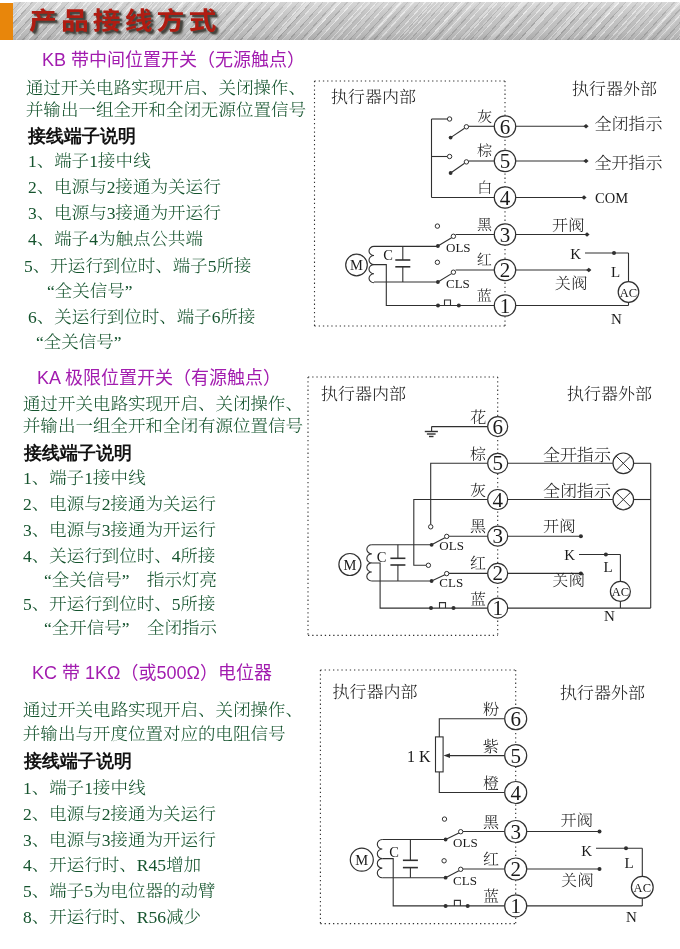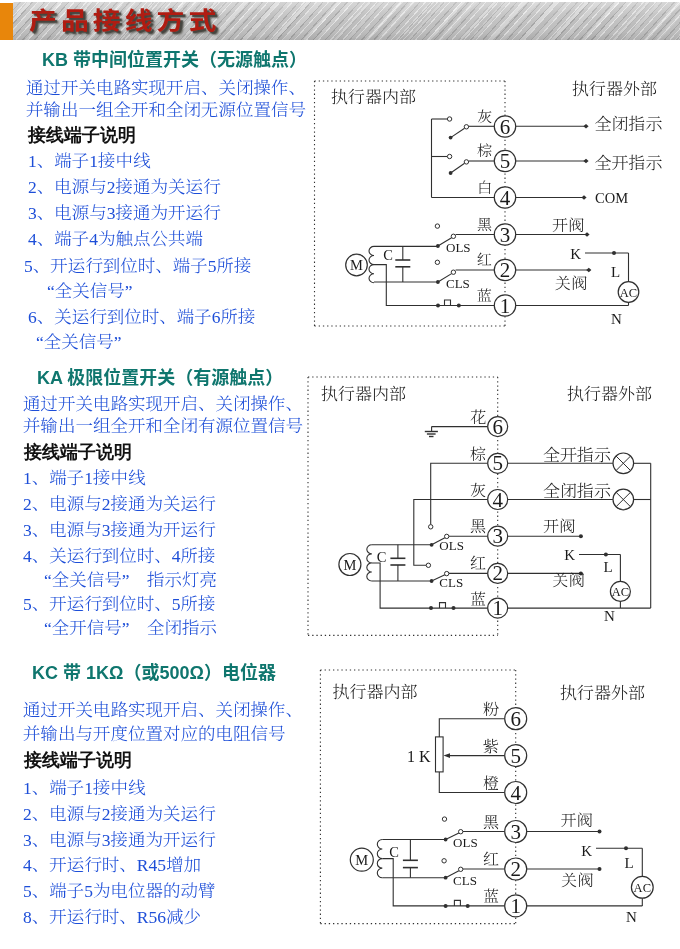--- a/index.html
+++ b/index.html
@@ -10,24 +10,24 @@
    repeating-linear-gradient(132deg,#c6c6c6 0 11px,#d9d9d9 11px 14px,#c2c2c2 14px 19px,#cfcfcf 19px 23px),
    #c9c9c9;
 }
 .hdr:after{content:"";position:absolute;inset:0;
   background:linear-gradient(180deg,rgba(255,255,255,.30),rgba(255,255,255,0) 35%,rgba(0,0,0,.05) 80%,rgba(0,0,0,.12));}
 .obar{position:absolute;left:0;top:3px;width:13px;height:37px;background:#e8860b;}
 .title{position:absolute;left:29px;top:9px;font-family:"Liberation Sans","Noto Sans CJK SC","Noto Sans SC",sans-serif;font-weight:bold;
   font-size:24px;line-height:24px;color:#b01c12;letter-spacing:3.5px;z-index:3;
   transform:scaleX(1.16);transform-origin:0 0;
   text-shadow:2px 2px 1px #45453f,3px 3px 2px #6a6a64;}
-.ln{position:absolute;white-space:nowrap;line-height:22px;color:#1d4ed8;}
+.ln{position:absolute;white-space:nowrap;line-height:22px;color:#14532d;}
 .b{font-size:17.5px;font-weight:300;}
-.t{font-family:"Liberation Sans","Noto Sans CJK SC","Noto Sans SC",sans-serif;font-weight:bold;font-size:18px;color:#0f766e;}
-.h{font-family:Liberation Mono, monospace;font-weight:bold;font-size:18px;color:#111;}
+.t{font-family:"Liberation Sans","Noto Sans CJK SC","Noto Sans SC",sans-serif;font-weight:normal;font-size:18px;color:#a21caf;}
+.h{font-family:Liberation Sans, sans-serif;font-weight:bold;font-size:18px;color:#111;}
 .lat{font-family:"Liberation Sans","Noto Sans CJK SC","Noto Sans SC",sans-serif;}
 svg.ov{position:absolute;left:0;top:0;}
 </style></head>
 <body>
 <div class="hdr"></div>
 <div class="obar"></div>
 <div class="title">产品接线方式</div>
 <div class="ln t" style="top:49px;left:42px"><span class="lat">KB</span> 带中间位置开关（无源触点）</div>
 <div class="ln b" style="top:77px;left:26px">通过开关电路实现开启、关闭操作、</div>
 <div class="ln b" style="top:99px;left:26px">并输出一组全开和全闭无源位置信号</div>

